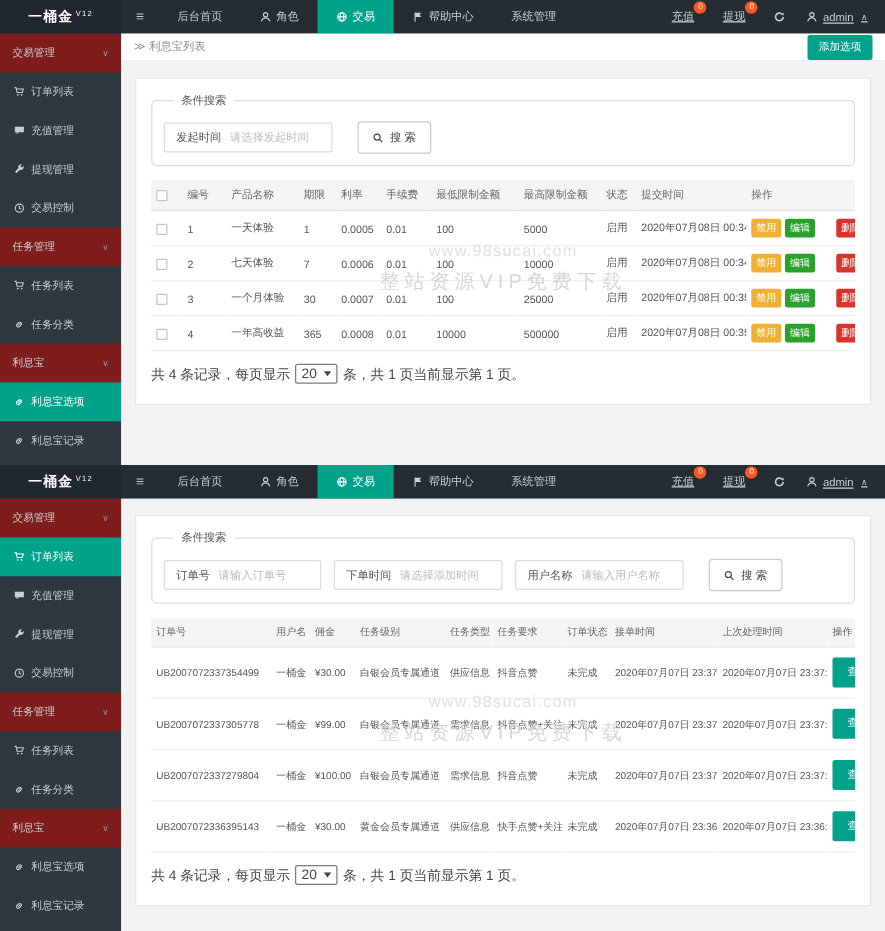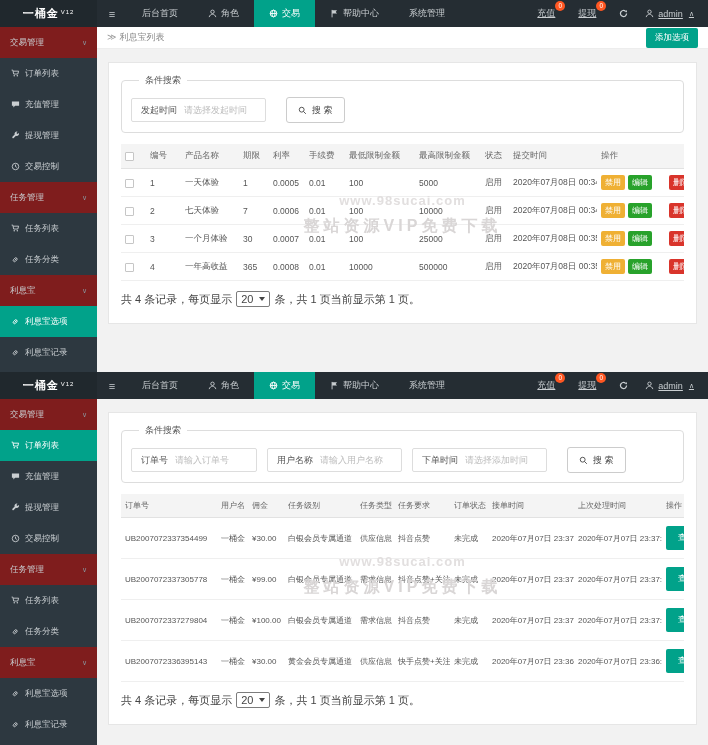--- a/index.html
+++ b/index.html
@@ -75,21 +75,21 @@
   .btn { display: inline-block; color: #fff; border-radius: 2px; cursor: pointer; }
   .warn { background: #efb034; font-size: 8px; padding: 2px 4px; margin-right: 3px; }
   .ok   { background: #28a22b; font-size: 8px; padding: 2px 4px; margin-right: 17px; }
   .danger { background: #d9342b; font-size: 8px; padding: 2px 4px; margin-right: 3px; }
   .view { background: #01a28a; font-size: 8.5px; padding: 6px 12px; }
 
   .pagination { display: flex; align-items: center; gap: 4px; font-size: 11px; color: #444; margin: 10px 0 12px; }
   .page-select { display: inline-flex; align-items: center; gap: 6px; border: 1px solid #7c7c7c; border-radius: 2px; padding: 1px 4px; cursor: pointer; background: #fff; }
   .sel-arrow { width: 0; height: 0; border-left: 3px solid transparent; border-right: 3px solid transparent; border-top: 4px solid #444; }
 
-  .wm { position: absolute; left: 0; right: 0; top: 50%; transform: translateY(-42%); text-align: center; pointer-events: none; z-index: 2; font-weight: bold; }
+  .wm { position: absolute; left: 0; right: 0; top: 50%; transform: translateY(-42%); text-align: center; pointer-events: none; z-index: 2; }
   .wm1 { font-size: 13px; color: #e2dfdf; letter-spacing: 1px; margin-bottom: 8px; }
   .wm2 { font-size: 16px; color: #d9d6d6; letter-spacing: 4px; }
 </style>
 </head>
 <body>
 
 <div id="screens">
     <section class="screen s0">
     <header class="navbar">
       <div class="logo">
@@ -524,25 +524,25 @@
       <main class="main">
         <div class="content">
           <div class="card">
             <fieldset>
               <legend>条件搜索</legend>
               <div class="search-row">
                 <span><span class="field">
                       <span class="f-label">订单号</span>
                       <span class="f-ph">请输入订单号</span>
                     </span><span class="field">
+                      <span class="f-label">下单时间</span>
+                      <span class="f-ph">请选择添加时间</span>
+                    </span><span class="field">
                       <span class="f-label">用户名称</span>
                       <span class="f-ph">请输入用户名称</span>
-                    </span><span class="field">
-                      <span class="f-label">下单时间</span>
-                      <span class="f-ph">请选择添加时间</span>
                     </span></span>
                 <button class="search-btn">
                   <span class="icon">
                       <svg viewBox="0 0 10 10">
                         <circle cx="4.1" cy="4.1" r="2.7" fill="none" stroke="currentColor"></circle>
                         <path d="M6.2 6.2L8.7 8.7" stroke="currentColor"></path>
                       </svg>
                     </span>
                   <span>搜 索</span>
                 </button>

